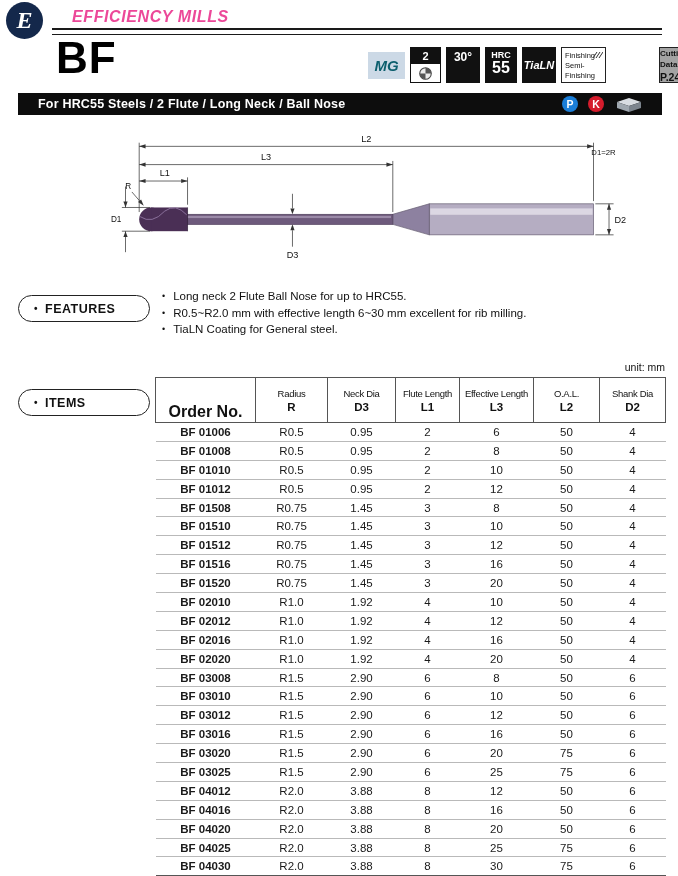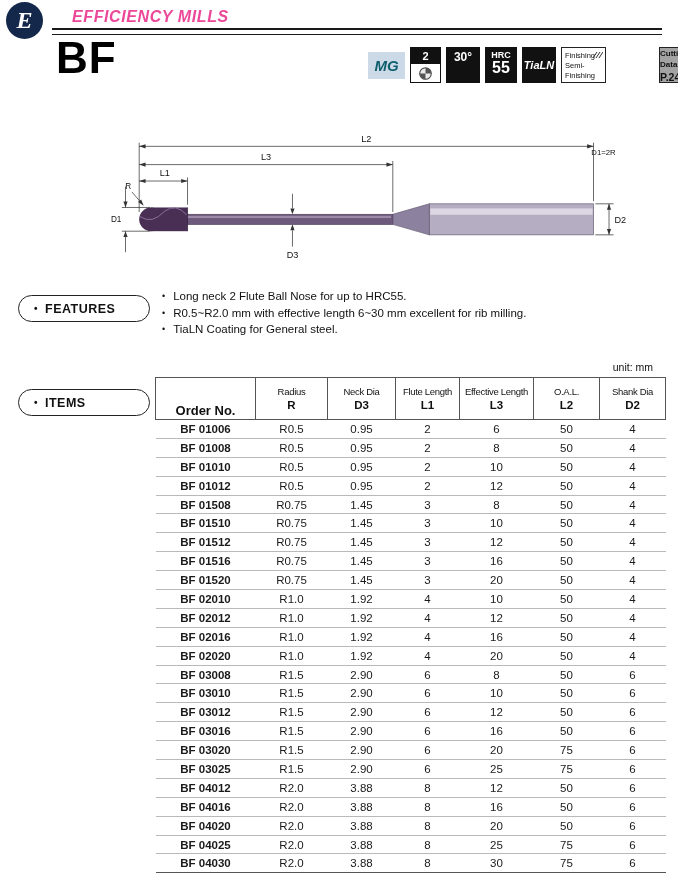--- a/index.html
+++ b/index.html
@@ -96,35 +96,35 @@
     font-weight:bold; font-size:12.5px; letter-spacing:.5px;
   }
   .label-pill::before { content:"•"; font-size:10px; margin-right:7px; }
   .pill-features { top:295px; }
   .pill-items { top:389px; }
 
   .features-list { position:absolute; left:162px; top:288px; width:490px; }
   .feature-item { font-size:11.5px; line-height:16.5px; color:#111; display:flex; }
   .feature-item::before { content:"•"; font-size:9px; margin-right:8px; line-height:16.5px; }
 
-  .unit-note { position:absolute; left:553px; top:361px; width:100px; text-align:right; font-size:10.5px; }
+  .unit-note { position:absolute; left:565px; top:361px; width:100px; text-align:right; font-size:10.5px; }
 
   
   .items-table {
     position:absolute; left:155px; top:377px; width:510px;
     border-collapse:collapse; table-layout:fixed;
   }
   .items-table th {
     border:1px solid #555; height:38px; padding:1px 2px; vertical-align:middle;
     background:#fff; font-weight:normal; overflow:hidden;
   }
   .th-name { font-size:9.5px; letter-spacing:-0.3px; white-space:nowrap; text-align:center; color:#111; }
   .th-symbol { font-size:11.5px; font-weight:bold; text-align:center; margin-top:2px; }
   .th-symbol:empty { display:none; }
-  .items-table th:first-child .th-name { font-size:13px; font-weight:bold; letter-spacing:0;margin-top:24px; }
+  .items-table th:first-child .th-name { font-size:16px; font-weight:bold; letter-spacing:0;margin-top:24px; }
   .items-table td {
     font-size:11.5px; height:17.9px; text-align:center; padding:0;
     border-bottom:1px solid #b9b9b9; color:#1a1a1a;
   }
   .items-table td.order-col { font-weight:bold; }
   .items-table tr.group-start td { border-top:1.6px solid #444; }
   .items-table tbody tr:last-child td { border-bottom:1.5px solid #555; }
 </style>
 </head>
 <body>
@@ -181,20 +181,32 @@
     </div>
 
     <div class="badge badge-cutting">
       <div class="corner"></div>
       <div class="cut-line">Cutting</div>
       <div class="cut-line">Data</div>
       <div class="cut-page">P.243</div>
     </div>
   </div>
 
+  <div class="black-bar">
+    <span class="bar-text">For HRC55 Steels  /  2 Flute  /  Long Neck  /  Ball Nose</span>
+    <span class="bar-right">
+      <span class="mat mat-p">P</span>
+      <span class="mat mat-k">K</span>
+      <svg width="30" height="17" viewBox="0 0 30 17">
+        <polygon points="3,6 15,2 27,6 15,10" fill="#d9dde2"></polygon>
+        <polygon points="3,6 15,10 15,16 3,12" fill="#9fa7af"></polygon>
+        <polygon points="27,6 15,10 15,16 27,12" fill="#7c848d"></polygon>
+      </svg>
+    </span>
+  </div>
 
   <div class="diagram">
     <svg width="520" height="148" viewBox="0 0 570 162">
 
       <rect x="350" y="83" width="180" height="34" style="fill:var(--tool-shank,#b5adc2)" stroke="#6b6377" stroke-width="0.8"></rect>
       <rect x="351" y="88" width="178" height="7" fill="#dcd7e3"></rect>
       <polygon points="310,94.5 350,83 350,117 310,105.5" fill="#8d81a0" stroke="#6b6377" stroke-width="0.8"></polygon>
       <rect x="80" y="94.5" width="230" height="11" style="fill:var(--tool-neck,#6e5a7c)" stroke="#51415e" stroke-width="0.8"></rect>
       <rect x="82" y="96.2" width="226" height="2.4" fill="#9b8aa8"></rect>
       <circle cx="45" cy="100" r="13" style="fill:var(--tool-flute,#4a2f55)"></circle>

